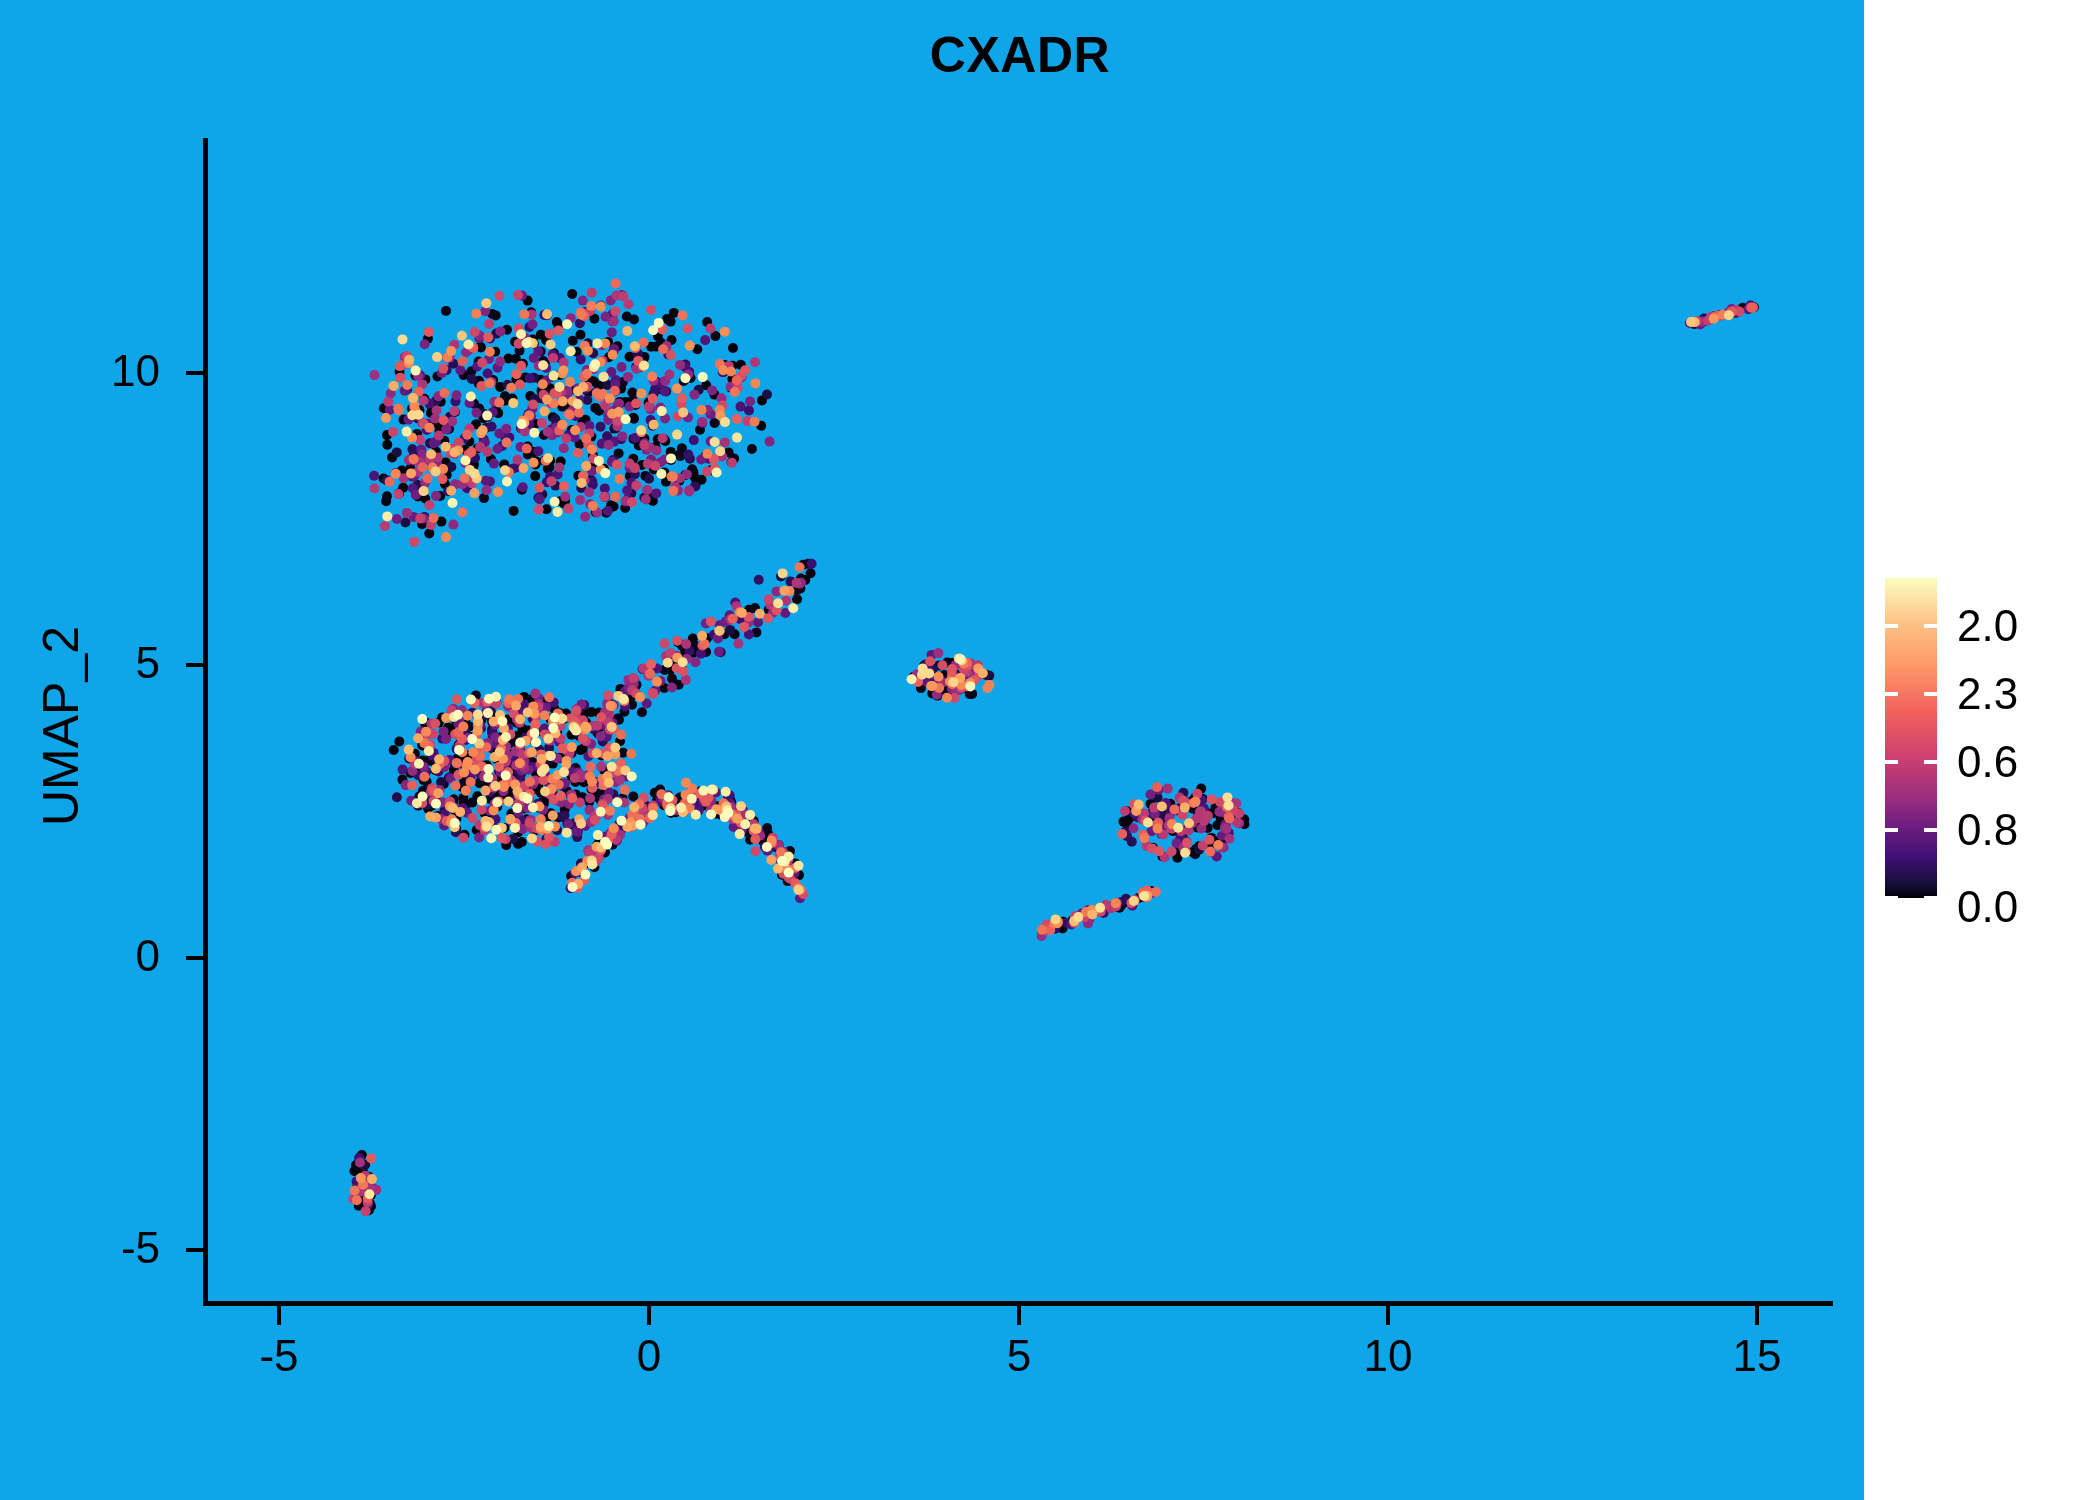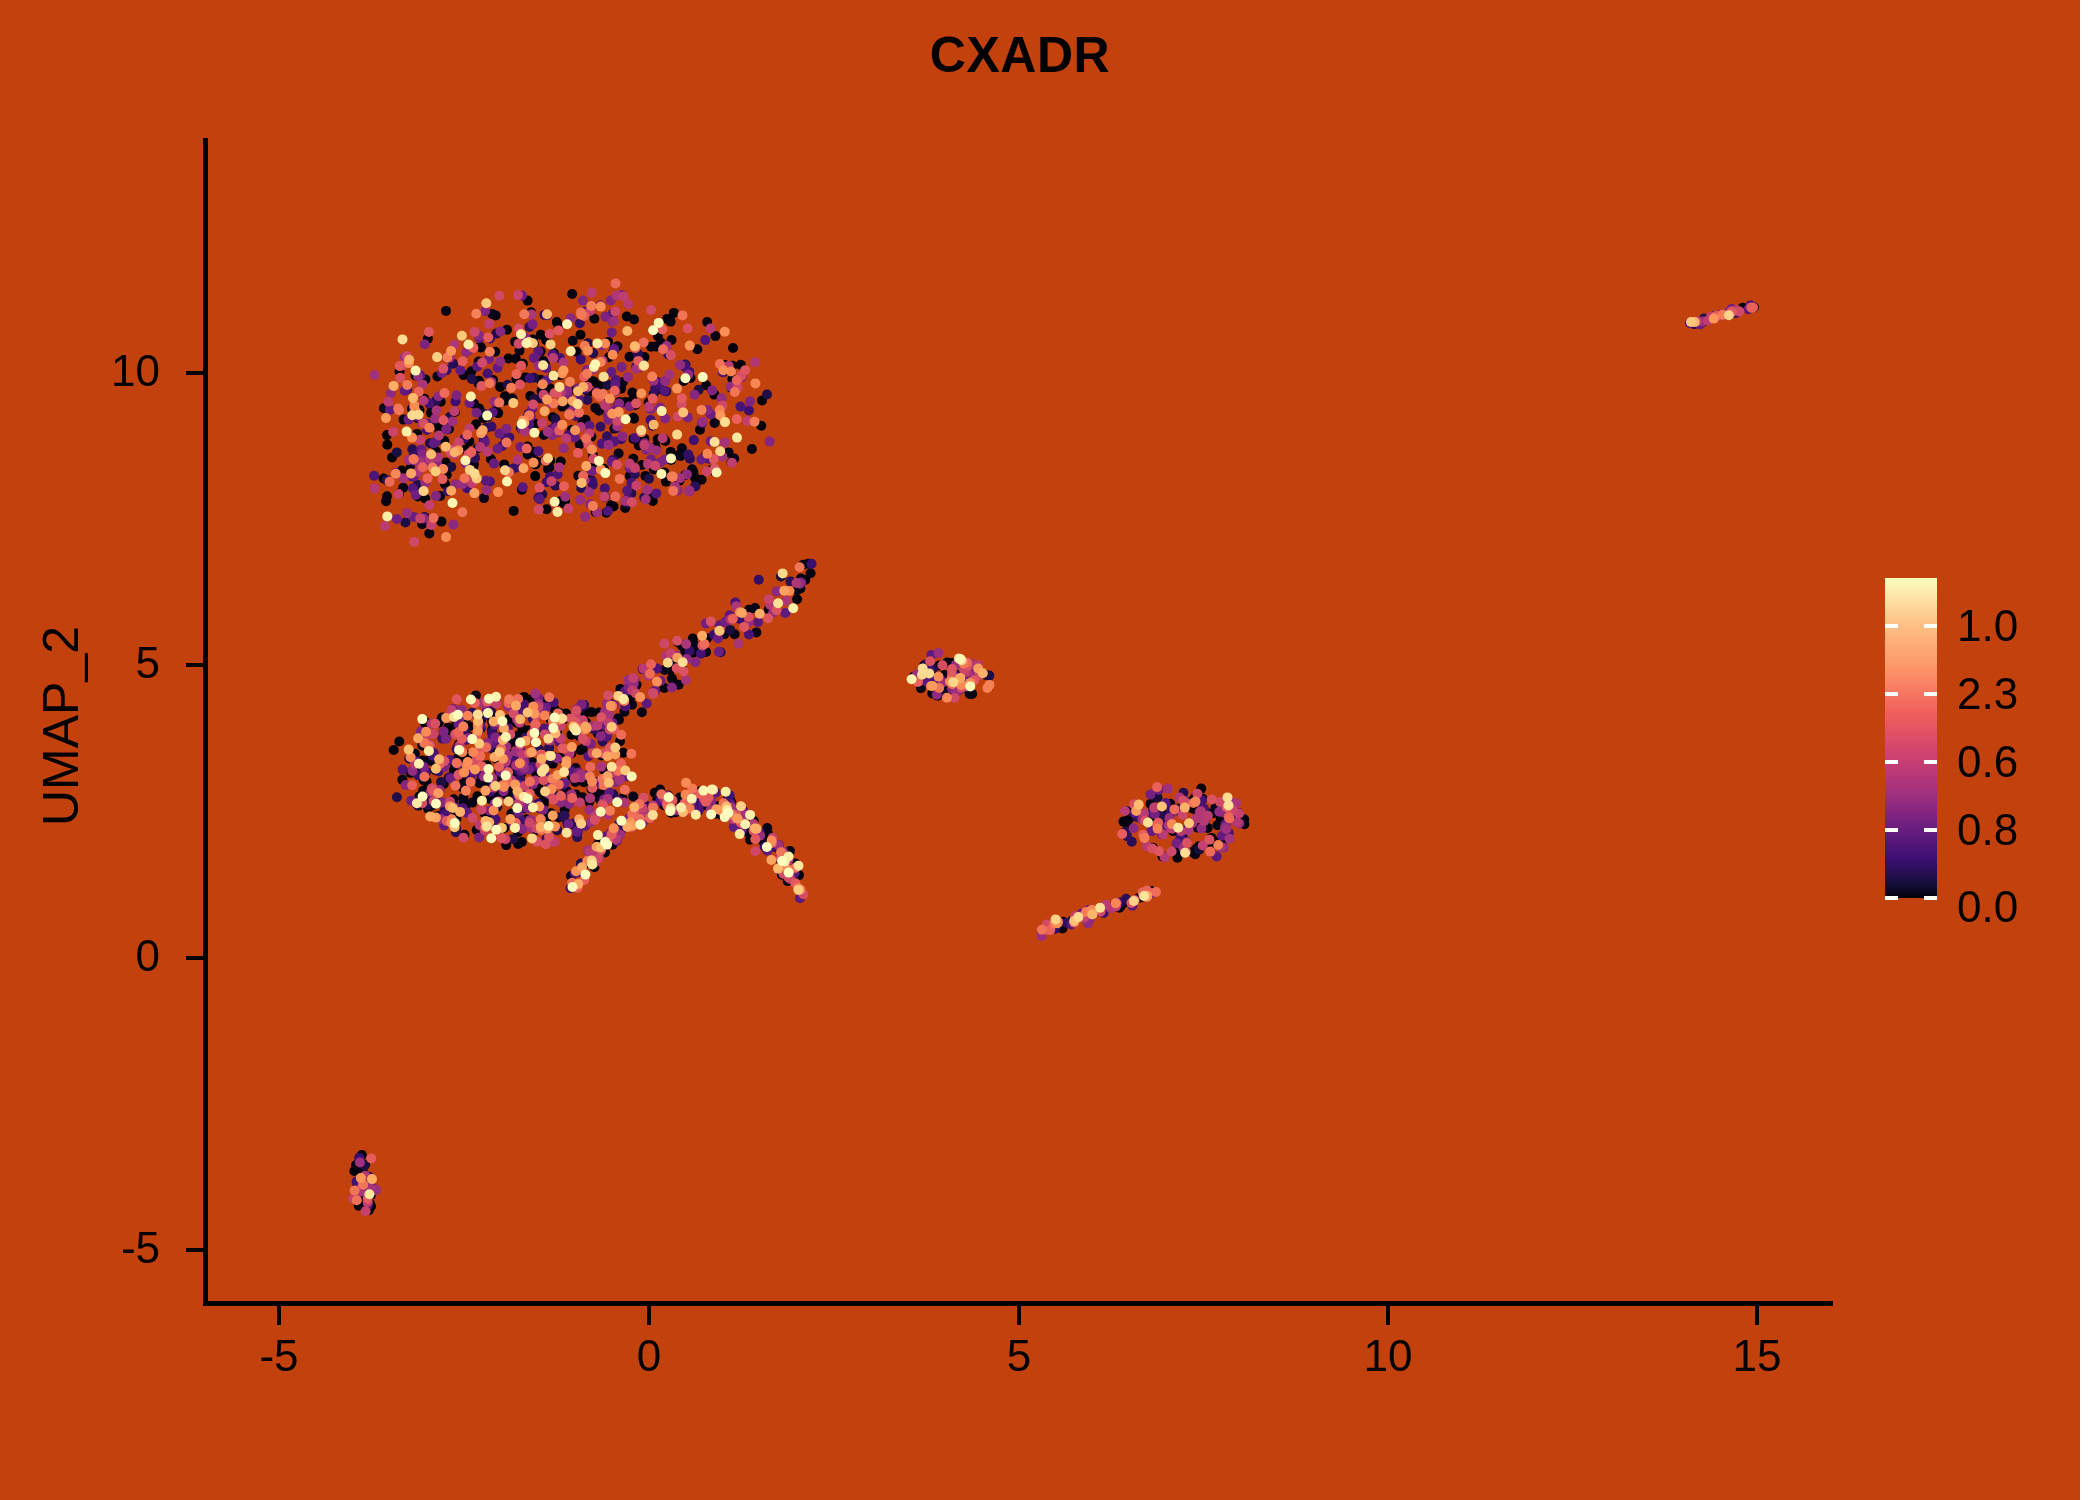--- a/index.html
+++ b/index.html
@@ -1,17 +1,17 @@
 <!DOCTYPE html>
 <html><head>
 <meta charset="utf-8">
 <style>
   html,body{margin:0;padding:0;background:#ffffff;}
   body{width:2100px;height:1500px;font-family:"Liberation Sans",sans-serif;overflow:hidden;}
-  #root{position:relative;width:2080px;height:1500px;background:#c2410c;}
+  #root{position:relative;width:1864px;height:1500px;background:#0ea5e9;}
 
   #plot-title{
     position:absolute;left:0;top:26px;width:2040px;
     text-align:center;font-size:50px;font-weight:bold;color:#000;
     letter-spacing:0.5px;
   }
   #axis-y-line{position:absolute;left:203px;top:138px;width:5px;height:1168px;background:#000;}
   #axis-x-line{position:absolute;left:203px;top:1301px;width:1630px;height:5px;background:#000;}
 
   .ytick{position:absolute;width:17px;height:4px;background:#000;left:186px;}
@@ -2620,21 +2620,21 @@
       <div class="xtick-label" style="left: 1687px; top: 1334px;">15</div>
     </div>
 
   <div id="ylab">UMAP_2</div>
 
   <div id="legend">
     <div id="colorbar"></div>
     <div id="cb-ticks">
         <div class="cb-tick left" style="top: 45.6596px;"></div>
         <div class="cb-tick right" style="top: 45.6596px;"></div>
-        <div class="cb-label" style="top: 25.6596px;">1.0</div>
+        <div class="cb-label" style="top: 25.6596px;">2.0</div>
         <div class="cb-tick left" style="top: 113.745px;"></div>
         <div class="cb-tick right" style="top: 113.745px;"></div>
         <div class="cb-label" style="top: 93.7447px;">2.3</div>
         <div class="cb-tick left" style="top: 181.83px;"></div>
         <div class="cb-tick right" style="top: 181.83px;"></div>
         <div class="cb-label" style="top: 161.83px;">0.6</div>
         <div class="cb-tick left" style="top: 249.915px;"></div>
         <div class="cb-tick right" style="top: 249.915px;"></div>
         <div class="cb-label" style="top: 229.915px;">0.8</div>
         <div class="cb-tick left" style="top: 318px;"></div>

